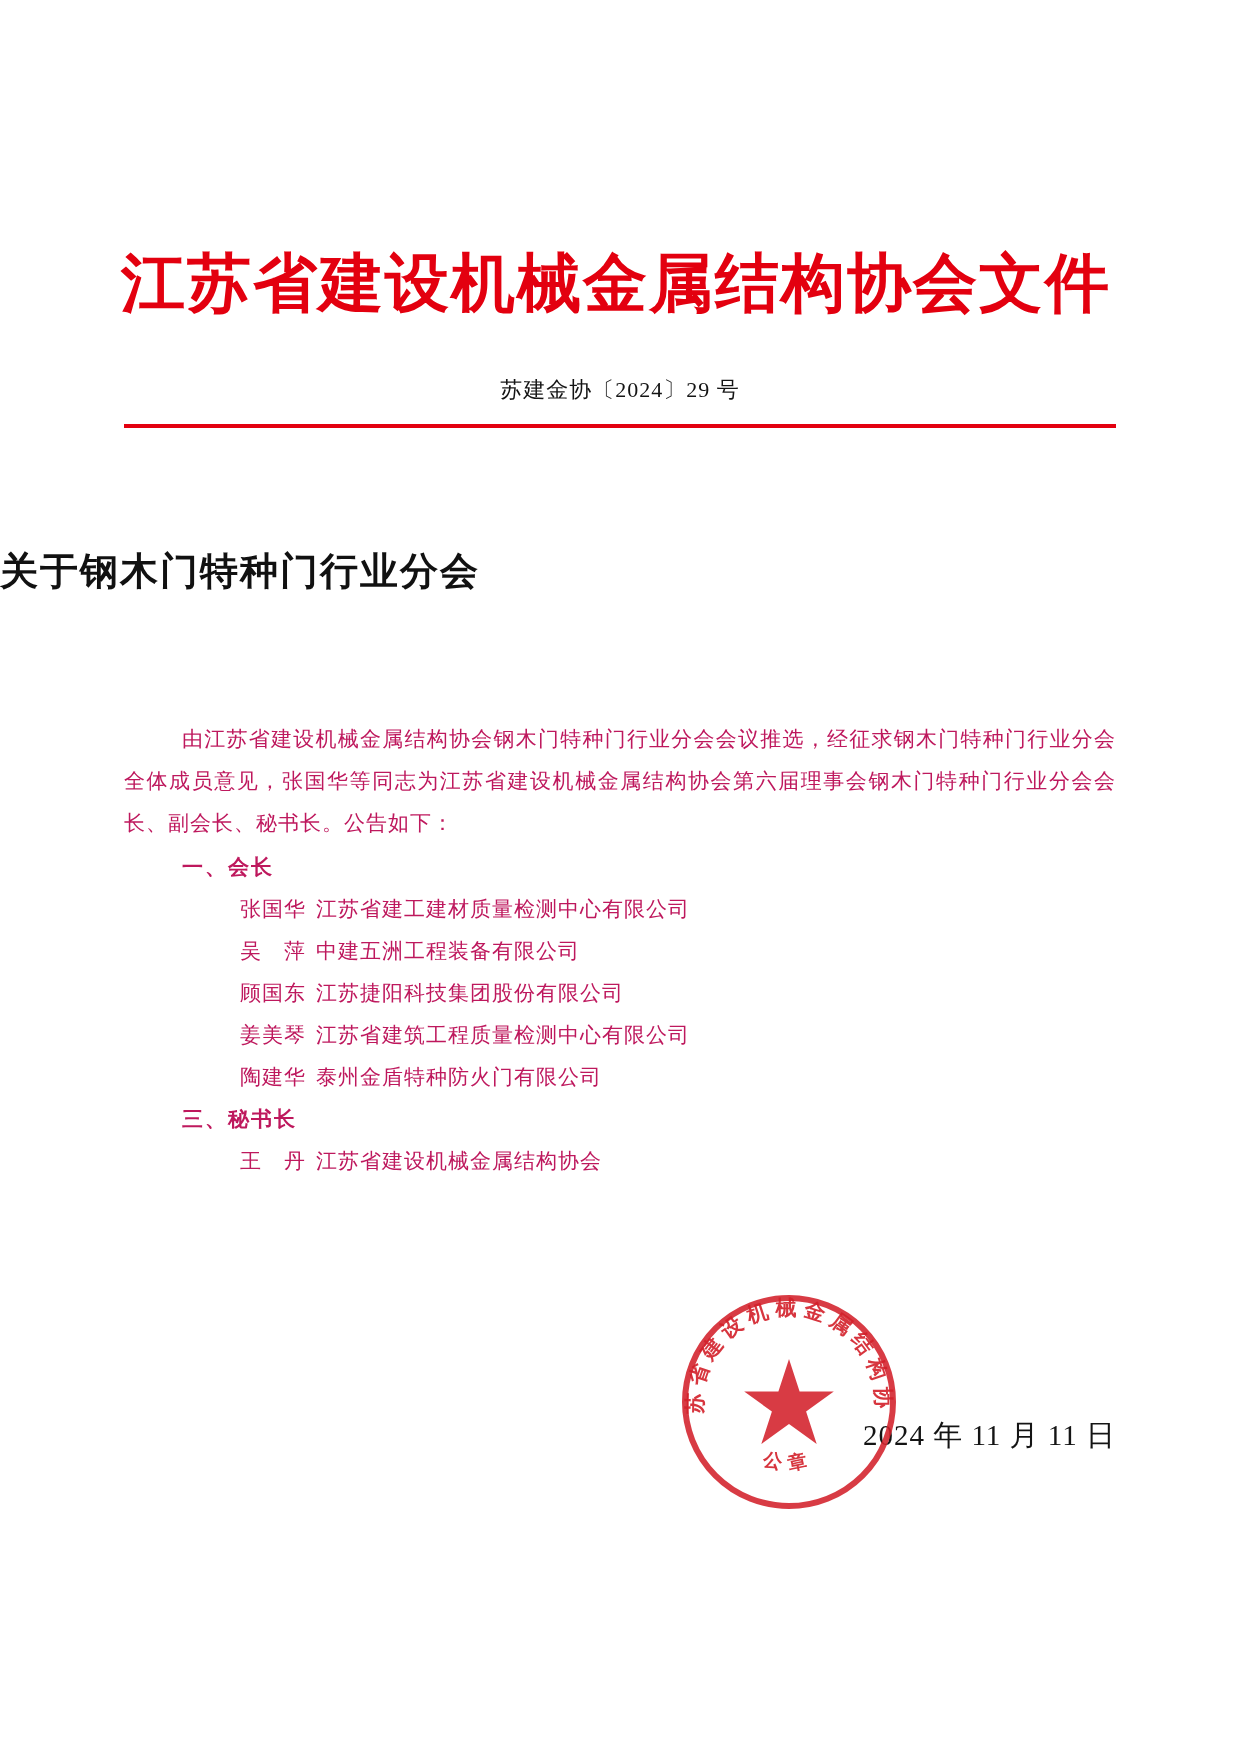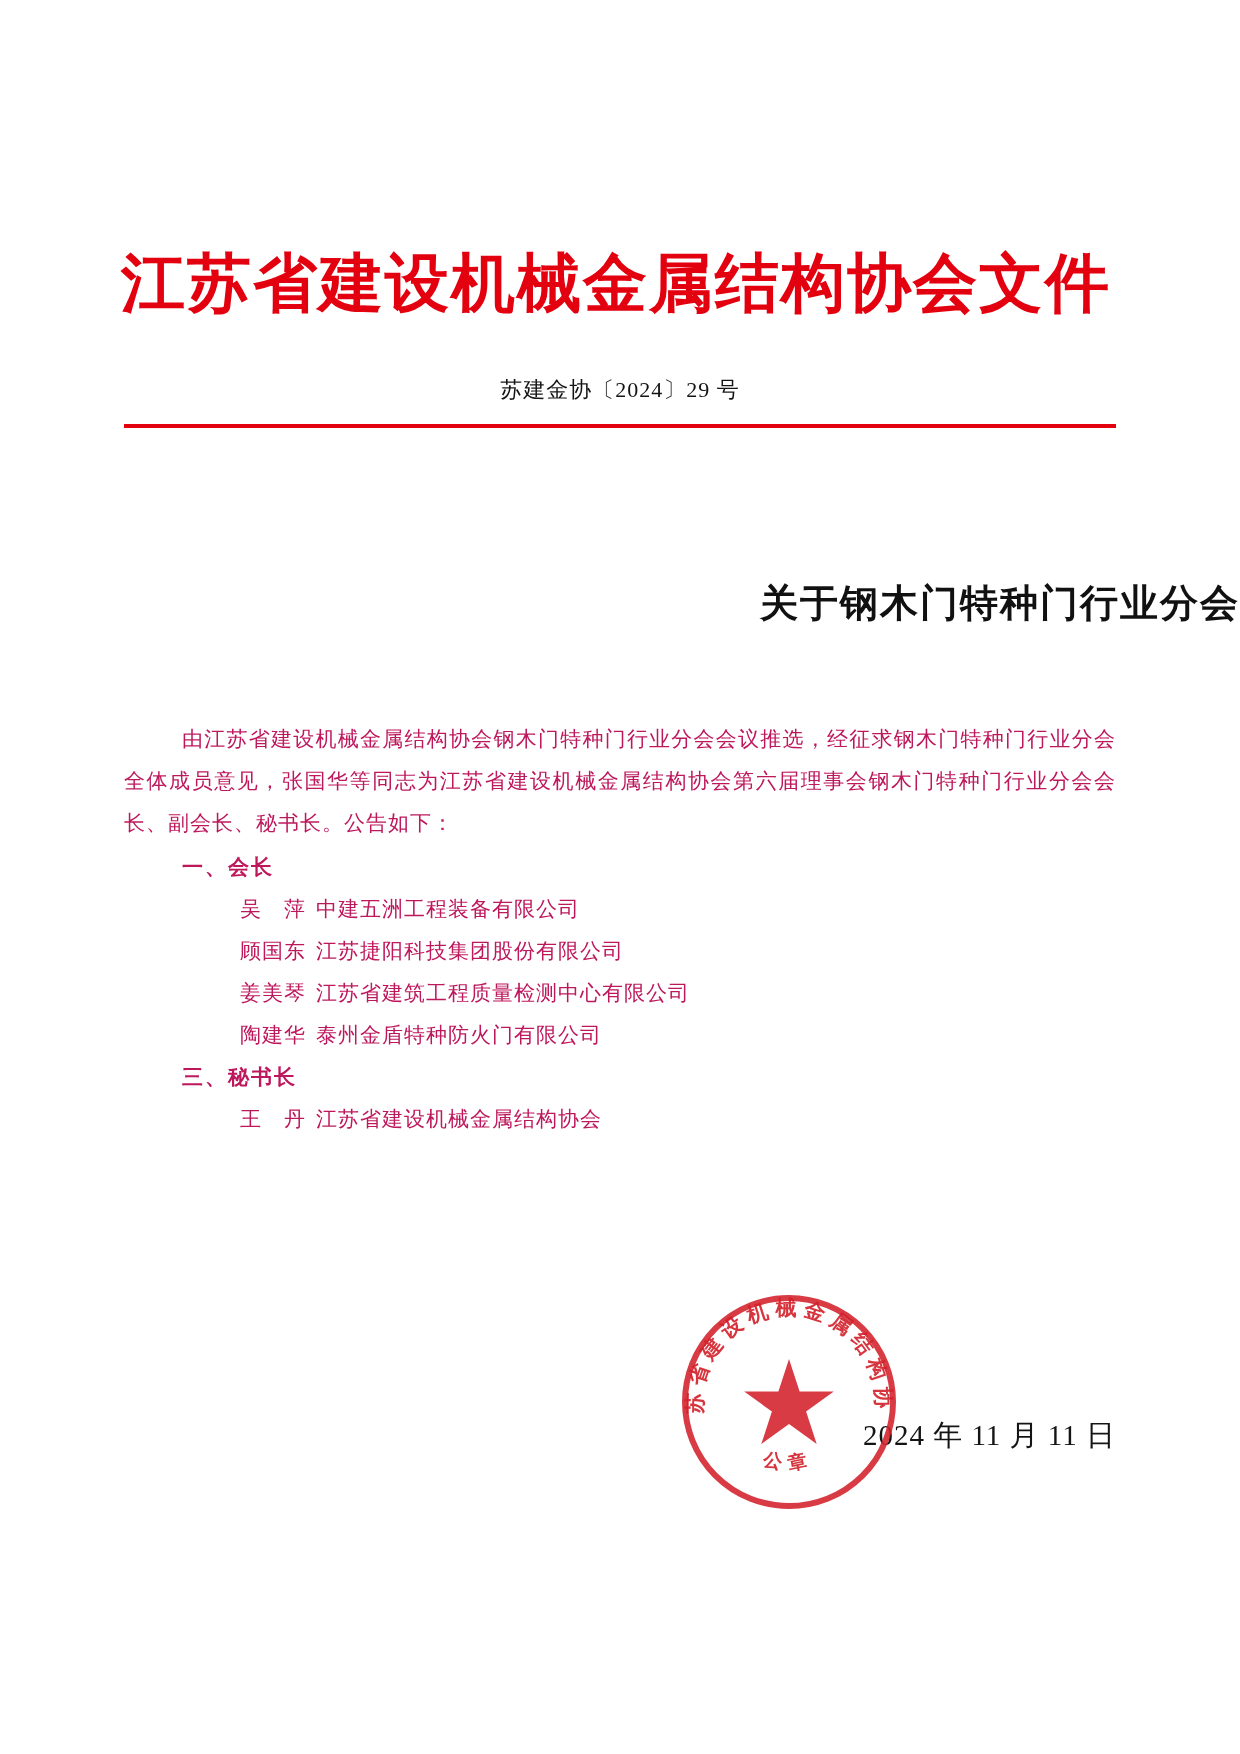--- a/index.html
+++ b/index.html
@@ -53,28 +53,27 @@
     top: 424px;
     width: 992px;
     height: 4px;
     background: #e3000f;
   }
   .title {
     position: absolute;
     left: 0;
     top: 540px;
     width: 1240px;
-    text-align: right;
+    text-align: left;
     font-size: 38px;
     font-weight: bold;
     line-height: 1.65;
     letter-spacing: 2px;
     color: #111111;
     font-family: "DejaVu Serif", "Liberation Serif", serif;
-    margin-top: 32px;
   }
   .body-text {
     position: absolute;
     left: 124px;
     top: 718px;
     width: 992px;
     font-size: 21px;
     line-height: 2.0;
     letter-spacing: 1px;
     color: #be185d;
@@ -134,20 +133,23 @@
 
   <div class="title">
     <div>关于钢木门特种门行业分会</div>
   </div>
 
   <div class="body-text">
 
     <p class="para">由江苏省建设机械金属结构协会钢木门特种门行业分会会议推选，经征求钢木门特种门行业分会全体成员意见，张国华等同志为江苏省建设机械金属结构协会第六届理事会钢木门特种门行业分会会长、副会长、秘书长。公告如下：</p>
 
     <p class="section-head">一、会长</p>
+    <p class="entry">
+      <span class="nm">张国华</span><span class="org">江苏省建工建材质量检测中心有限公司</span>
+    </p>
 
     <p class="entry">
       <span class="nm">吴　萍</span><span class="org">中建五洲工程装备有限公司</span>
     </p>
     <p class="entry">
       <span class="nm">顾国东</span><span class="org">江苏捷阳科技集团股份有限公司</span>
     </p>
     <p class="entry">
       <span class="nm">姜美琴</span><span class="org">江苏省建筑工程质量检测中心有限公司</span>
     </p>

